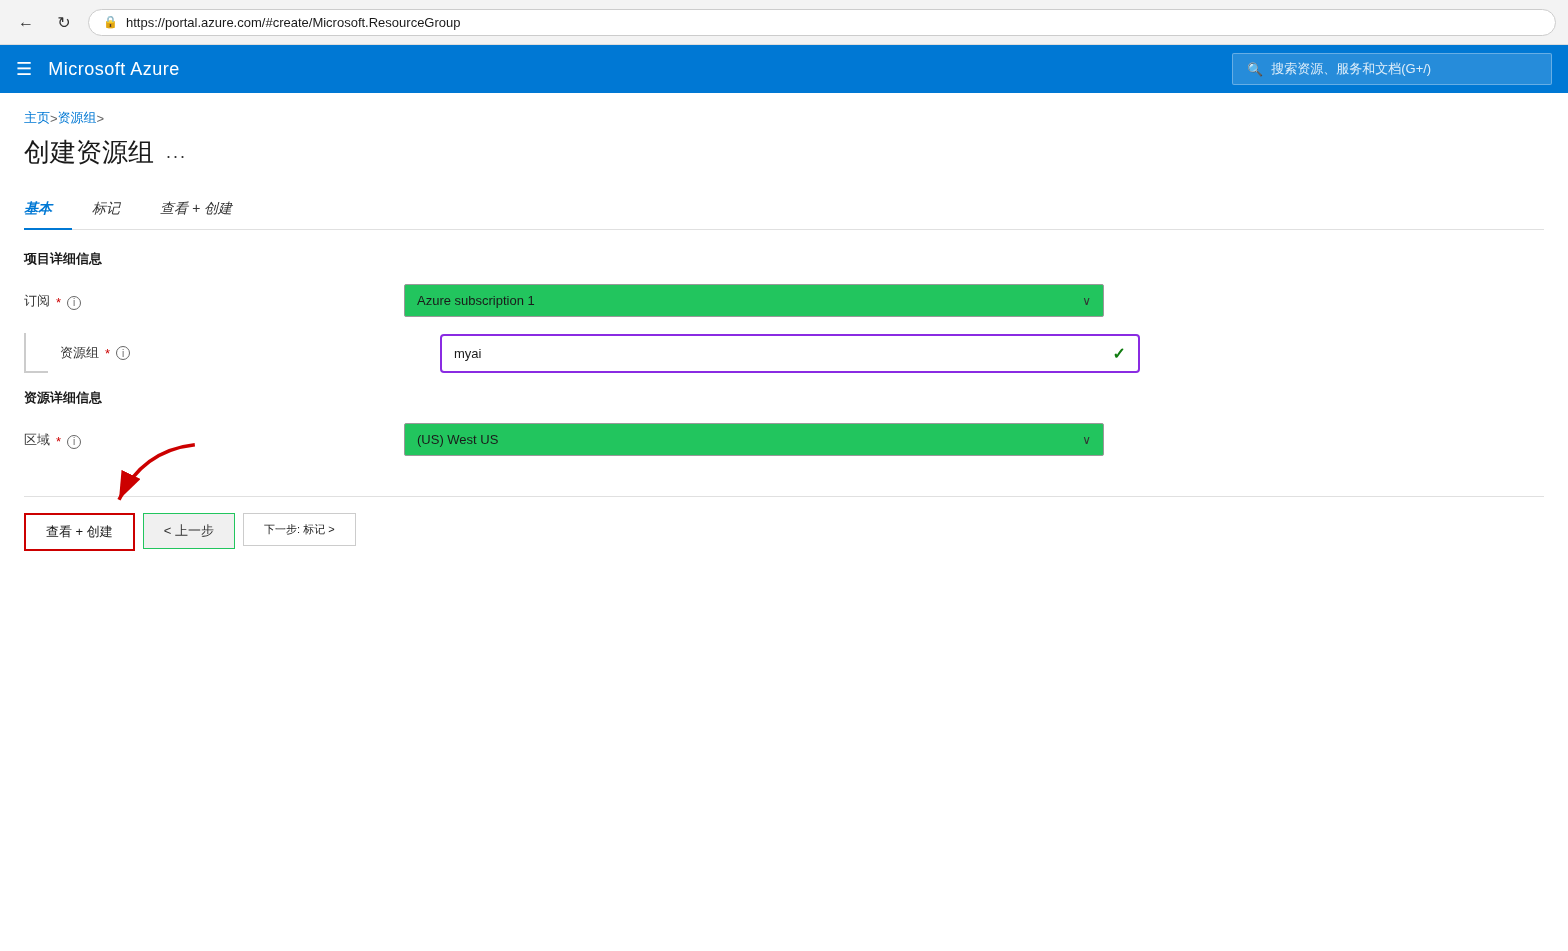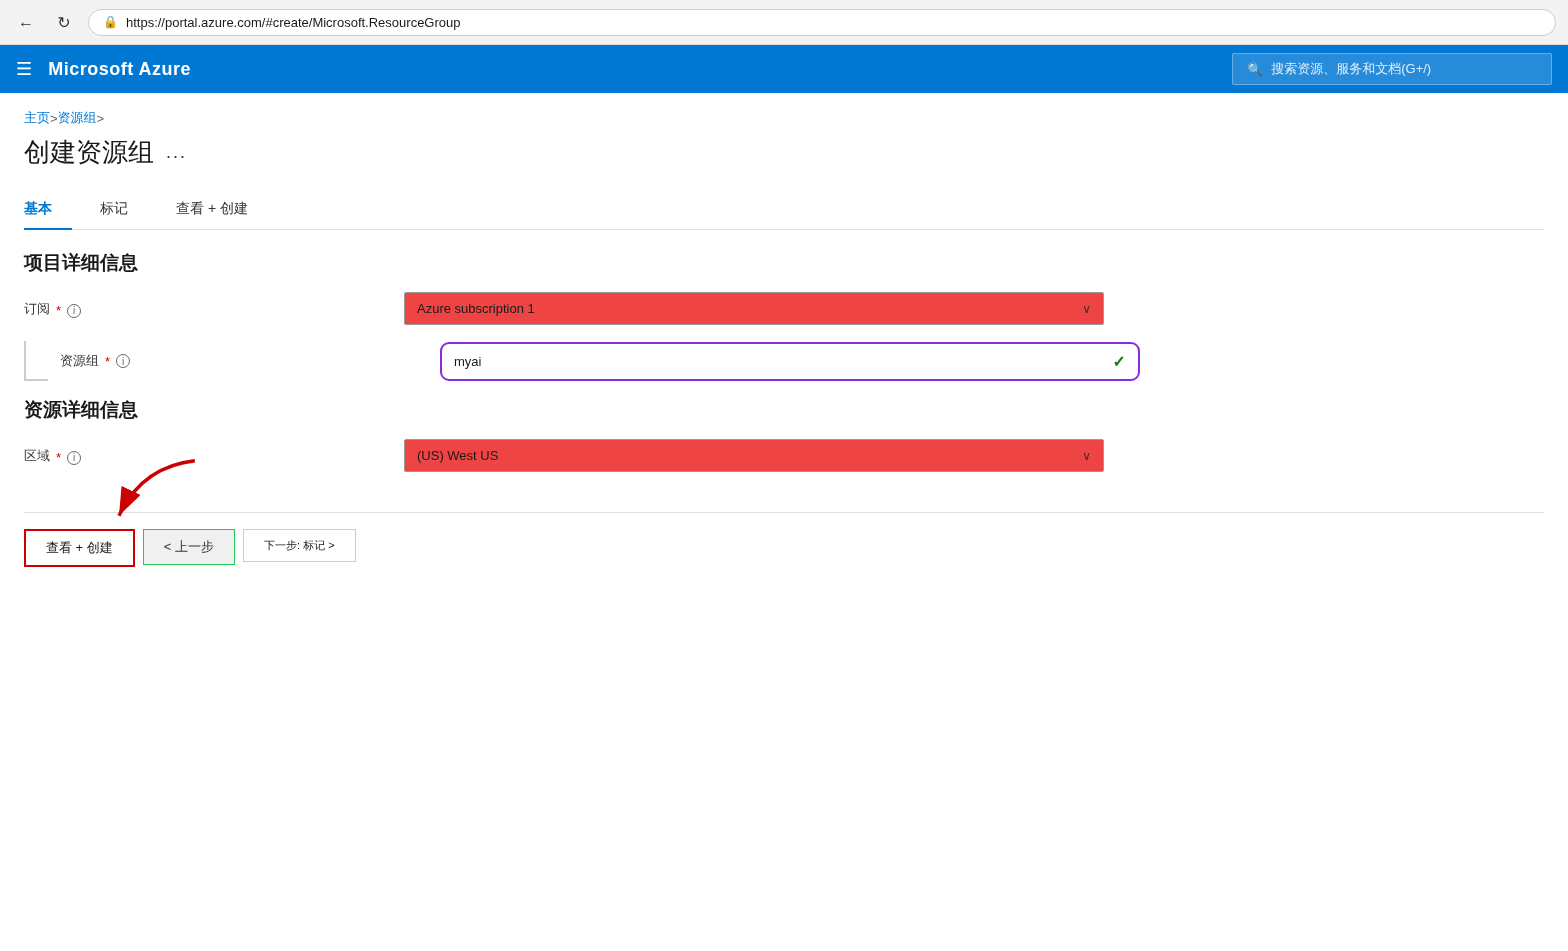--- a/index.html
+++ b/index.html
@@ -43,21 +43,21 @@
     .azure-header {
       background: #0078d4;
       display: flex;
       align-items: center;
       padding: 0 16px;
       height: 48px;
       color: #fff;
       gap: 16px;
     }
     .hamburger { font-size: 18px; cursor: pointer; }
-    .azure-logo { font-size: 18px; font-weight: 700; letter-spacing: 0.5px; }
+    .azure-logo { font-size: 18px; font-weight: 400; letter-spacing: 0.5px; }
     .header-spacer { flex: 1; }
     .search-bar {
       background: rgba(255,255,255,0.15);
       border: 1px solid rgba(255,255,255,0.3);
       border-radius: 2px;
       padding: 6px 14px;
       color: #fff;
       font-size: 13px;
       width: 320px;
       display: flex;
@@ -98,23 +98,24 @@
       border: none;
       font-size: 18px;
       cursor: pointer;
       color: #333;
       letter-spacing: 2px;
     }
 
     
     .tabs {
       display: flex;
-      gap: 8px;
+      gap: 0;
       border-bottom: 1px solid #e0e0e0;
       margin-bottom: 20px;
+      font-style: italic;
     }
     .tab-item {
       padding: 10px 20px 10px 0;
       margin-right: 20px;
       cursor: pointer;
       font-size: 14px;
       color: #333;
       border-bottom: 2px solid transparent;
       margin-bottom: -1px;
     }
@@ -130,21 +131,21 @@
       line-height: 1.6;
       color: #333;
       max-width: 900px;
       margin-bottom: 24px;
     }
     .description strong { font-weight: 600; }
     .description a { color: #0078d4; text-decoration: none; }
 
     
     .section-title {
-      font-size: 19px;
+      font-size: 13px;
       font-weight: 600;
       color: #1a1a1a;
       margin-bottom: 16px;
     }
 
     .form-row {
       display: flex;
       align-items: center;
       margin-bottom: 16px;
       gap: 0;
@@ -172,32 +173,32 @@
       flex-shrink: 0;
     }
     .form-control-area { flex: 1; max-width: 700px; }
 
     .dropdown-select {
       width: 100%;
       border: 1px solid #999;
       border-radius: 2px;
       padding: 8px 12px;
       font-size: 13px;
-      background: #ef4444;
+      background: #22c55e;
       display: flex;
       align-items: center;
       justify-content: space-between;
       cursor: pointer;
     }
     .chevron { font-size: 12px; color: #333; }
 
     .text-input {
       width: 100%;
       border: 2px solid #8a2be2;
-      border-radius: 9px;
+      border-radius: 4px;
       padding: 8px 12px;
       font-size: 13px;
       background: #fff;
       display: flex;
       align-items: center;
       justify-content: space-between;
     }
     .check-mark { color: #107c10; font-size: 16px; font-weight: bold; }
 
     

